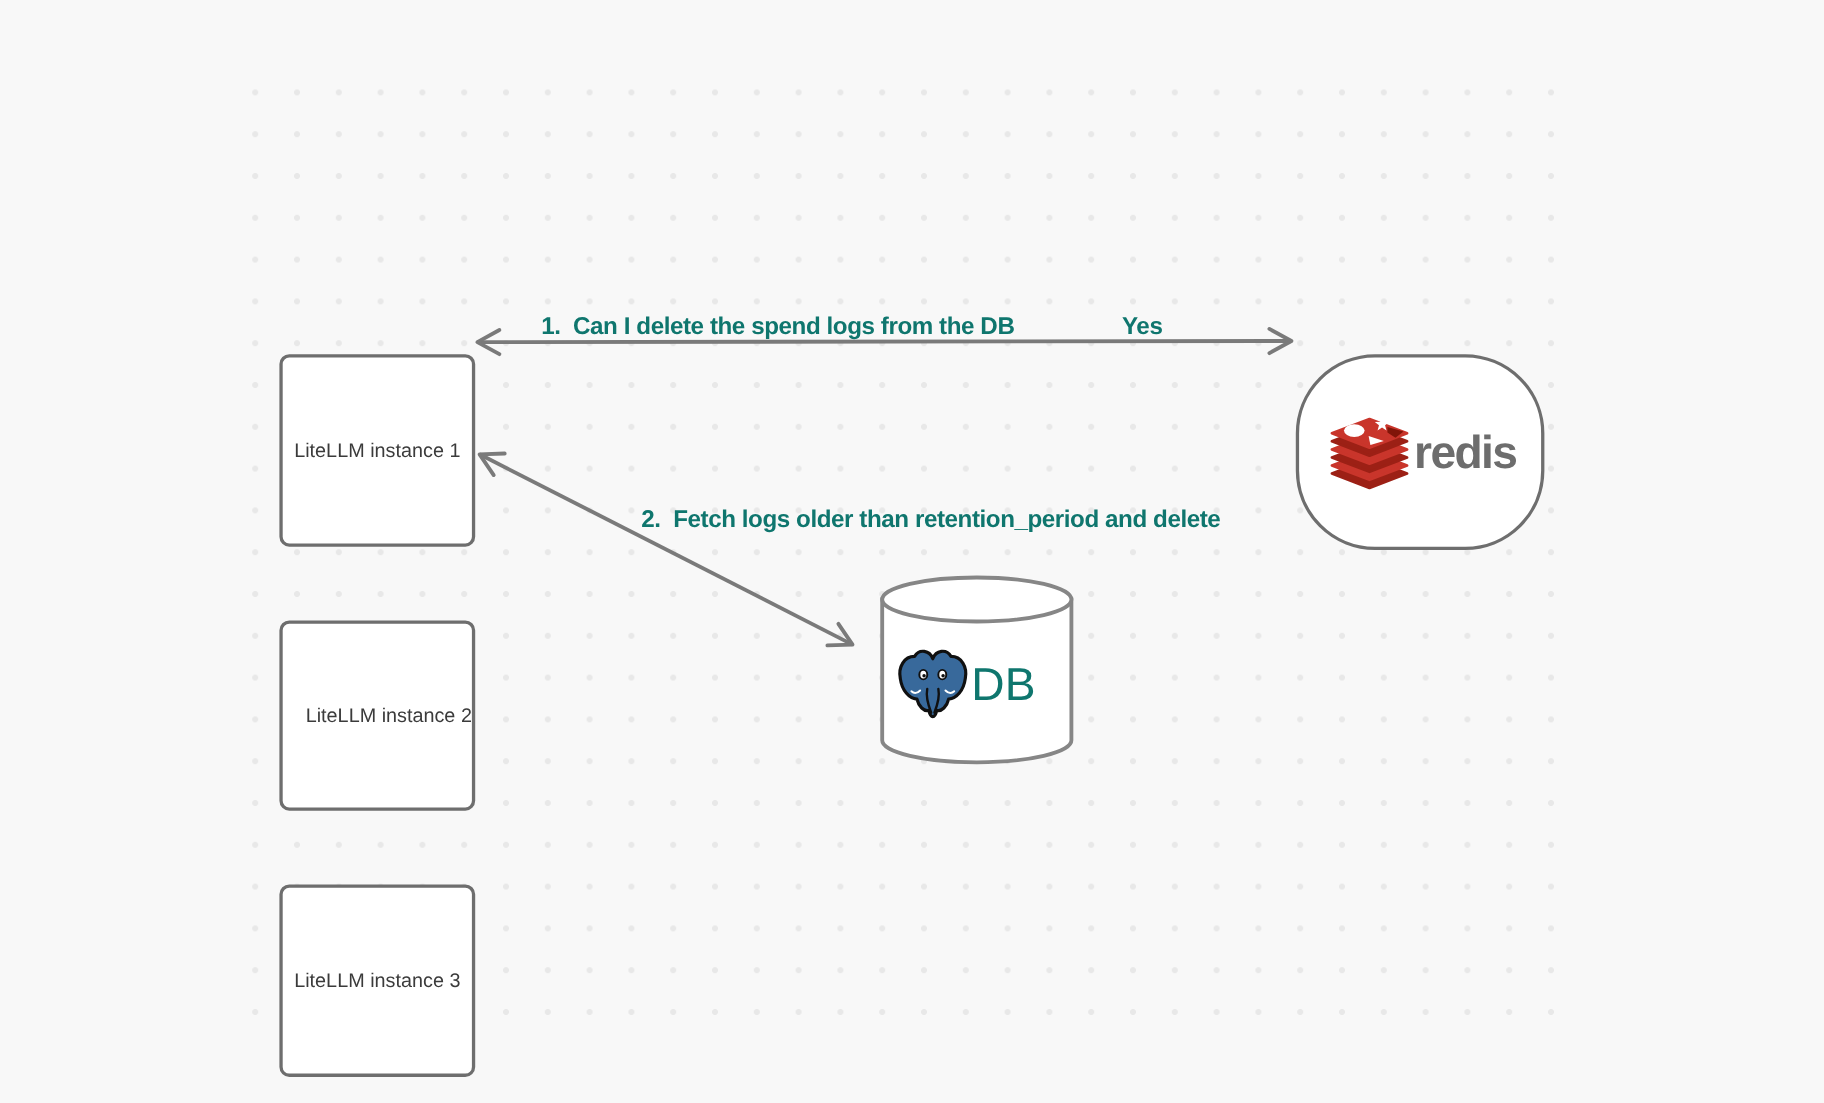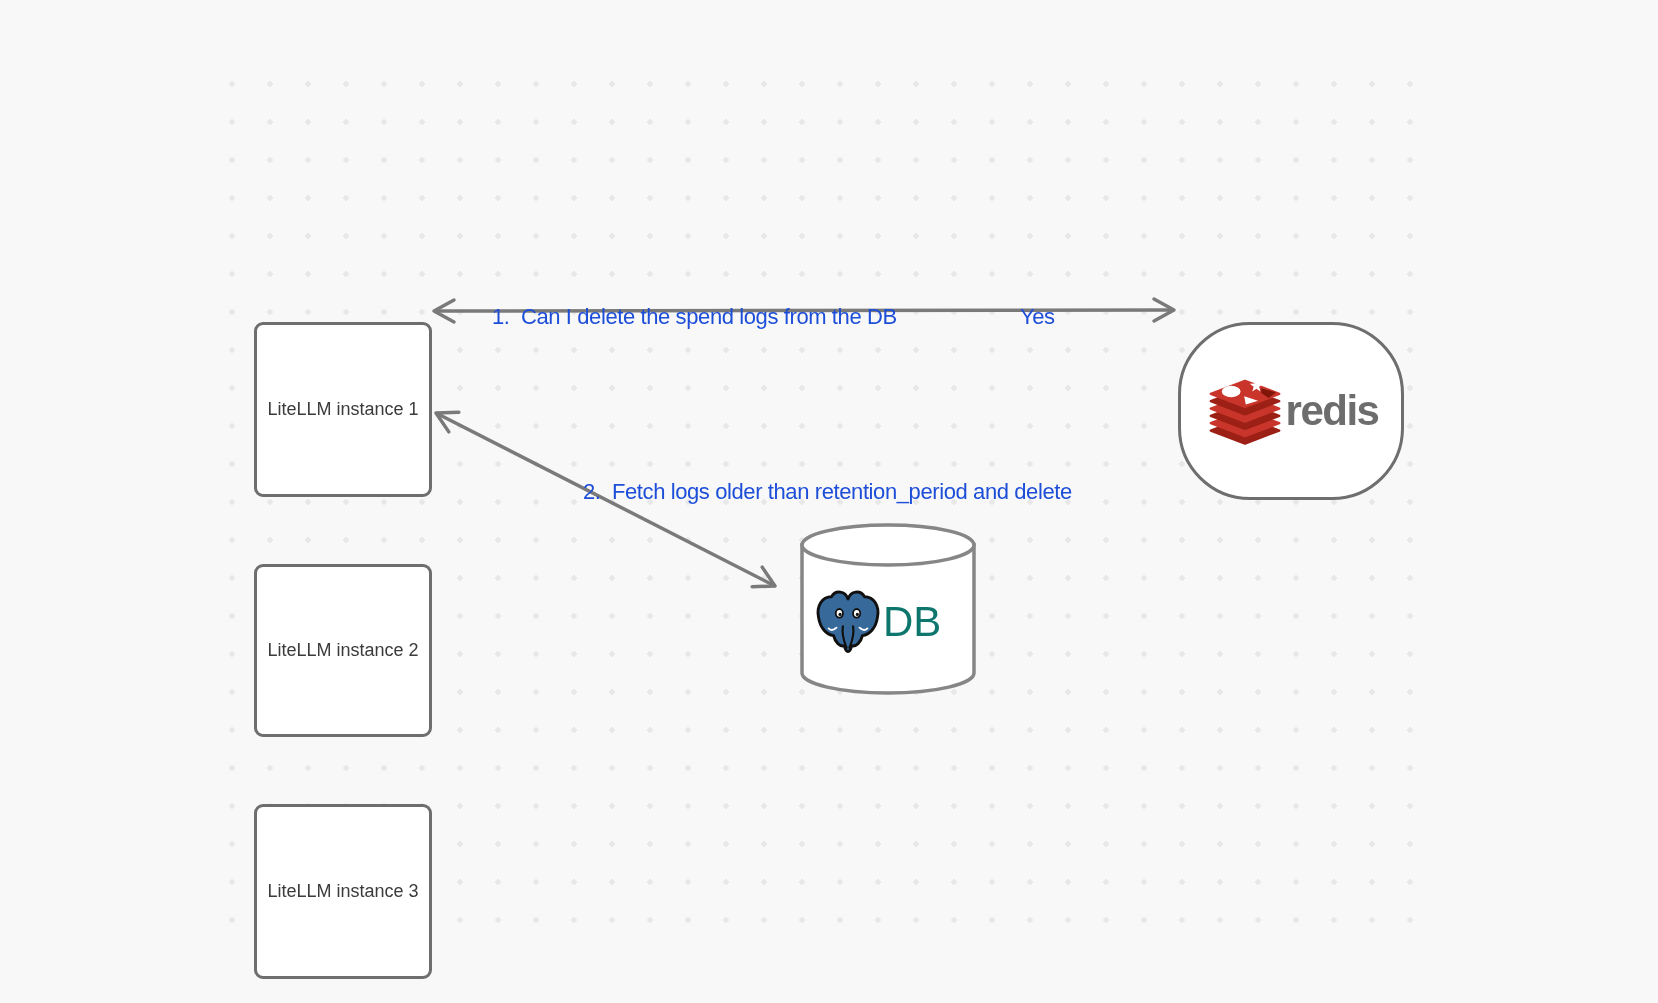--- a/index.html
+++ b/index.html
@@ -23,42 +23,42 @@
     background:#ffffff;
     border:3.5px solid #6e6e6e;
     box-sizing:border-box;
     display:flex;align-items:center;justify-content:center;margin-top:47px;
   }
   .instance{
     left:254px;width:178px;border-radius:9px;
     font-size:18px;color:#3b3b3b;text-align:center;
   }
   .instance-1{top:275px;height:175px;}
-  .instance-2{top:517px;height:173px;}
+  .instance-2{top:517px;height:173px;justify-content:flex-end;}
   .instance-3{top:757px;height:175px;}
   .redis-node{
     left:1178px;top:275px;width:226px;height:178px;
     border-radius:72px;
     flex-direction:row;
   }
   .redis-wordmark{
     font-size:42px;font-weight:700;color:#6d6d6d;
     letter-spacing:-1.5px;line-height:0.85;margin-top:0px;
   }
   .db-node{position:absolute;left:799px;top:522px;width:178px;height:175px;}
   .db-cylinder{position:absolute;left:0;top:0;}
   .pg-elephant{position:absolute;left:13px;top:61px;}
   .db-label{
     position:absolute;left:84px;top:79px;
     font-size:42px;color:#0f766e;line-height:1;
   }
   .arrow-label{
     position:absolute;
-    font-size:22px;font-weight:400;color:#1d4ed8;
-    letter-spacing:-0.4px;line-height:22px;white-space:pre;margin-top:20px;
+    font-size:22px;font-weight:700;color:#0f766e;
+    letter-spacing:-0.4px;line-height:22px;white-space:pre;
   }
   .arrow-1-label{left:492px;top:286px;}
   .arrow-1-response{left:1020px;top:286px;}
   .arrow-2-label{left:583px;top:461px;}
 </style>
 </head>
 <body>
 
 <div class="canvas">
 

